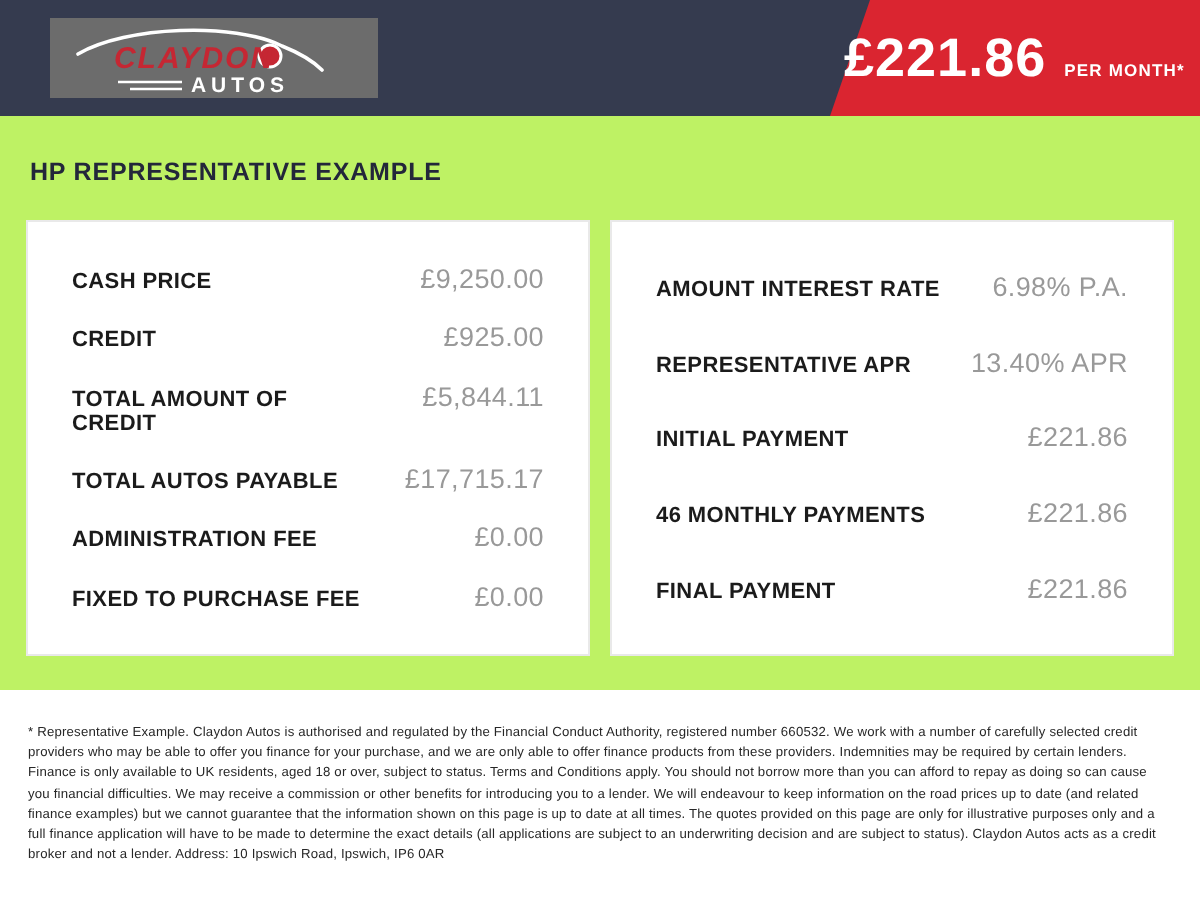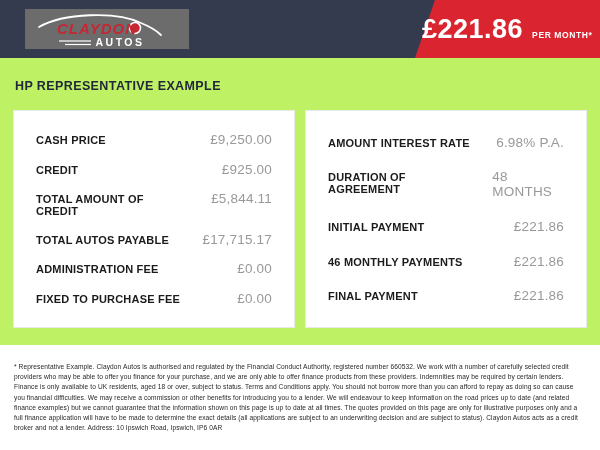--- a/index.html
+++ b/index.html
@@ -99,22 +99,22 @@
             <span class="label">FIXED TO PURCHASE FEE</span>
             <span class="value">£0.00</span>
           </div>
         </div>
       <div class="card">
           <div class="row">
             <span class="label">AMOUNT INTEREST RATE</span>
             <span class="value">6.98% P.A.</span>
           </div>
           <div class="row">
-            <span class="label">DURATION OF AGREEMENT</span>
-            <span class="value">48 MONTHS</span>
+            <span class="label">REPRESENTATIVE APR</span>
+            <span class="value">13.40% APR</span>
           </div>
           <div class="row">
             <span class="label">INITIAL PAYMENT</span>
             <span class="value">£221.86</span>
           </div>
           <div class="row">
             <span class="label">46 MONTHLY PAYMENTS</span>
             <span class="value">£221.86</span>
           </div>
           <div class="row">

